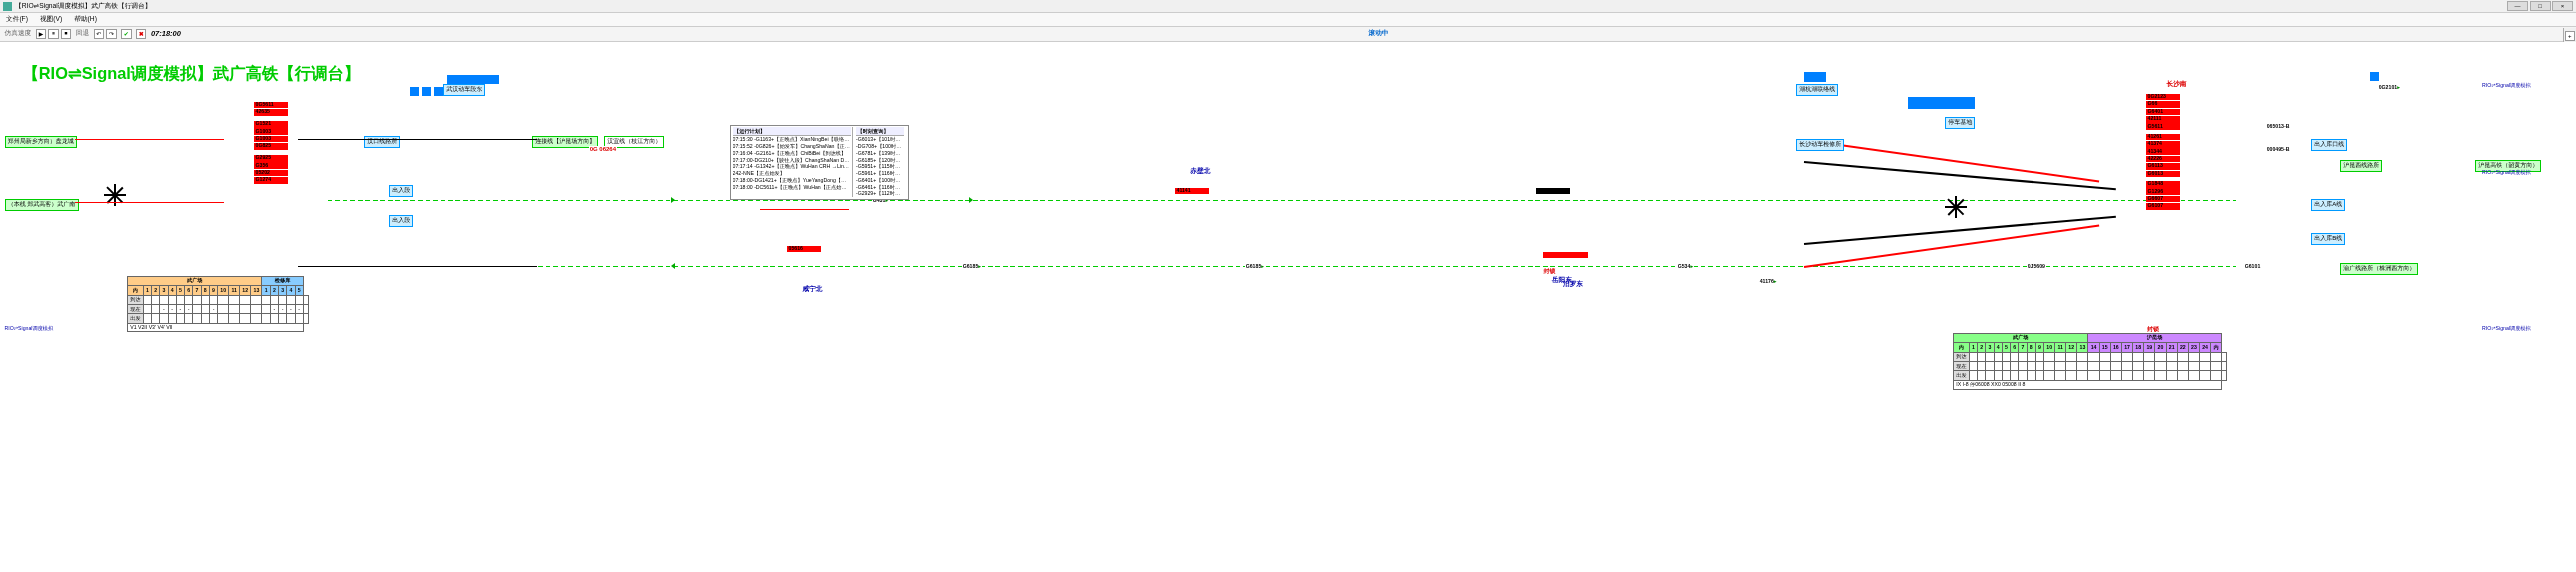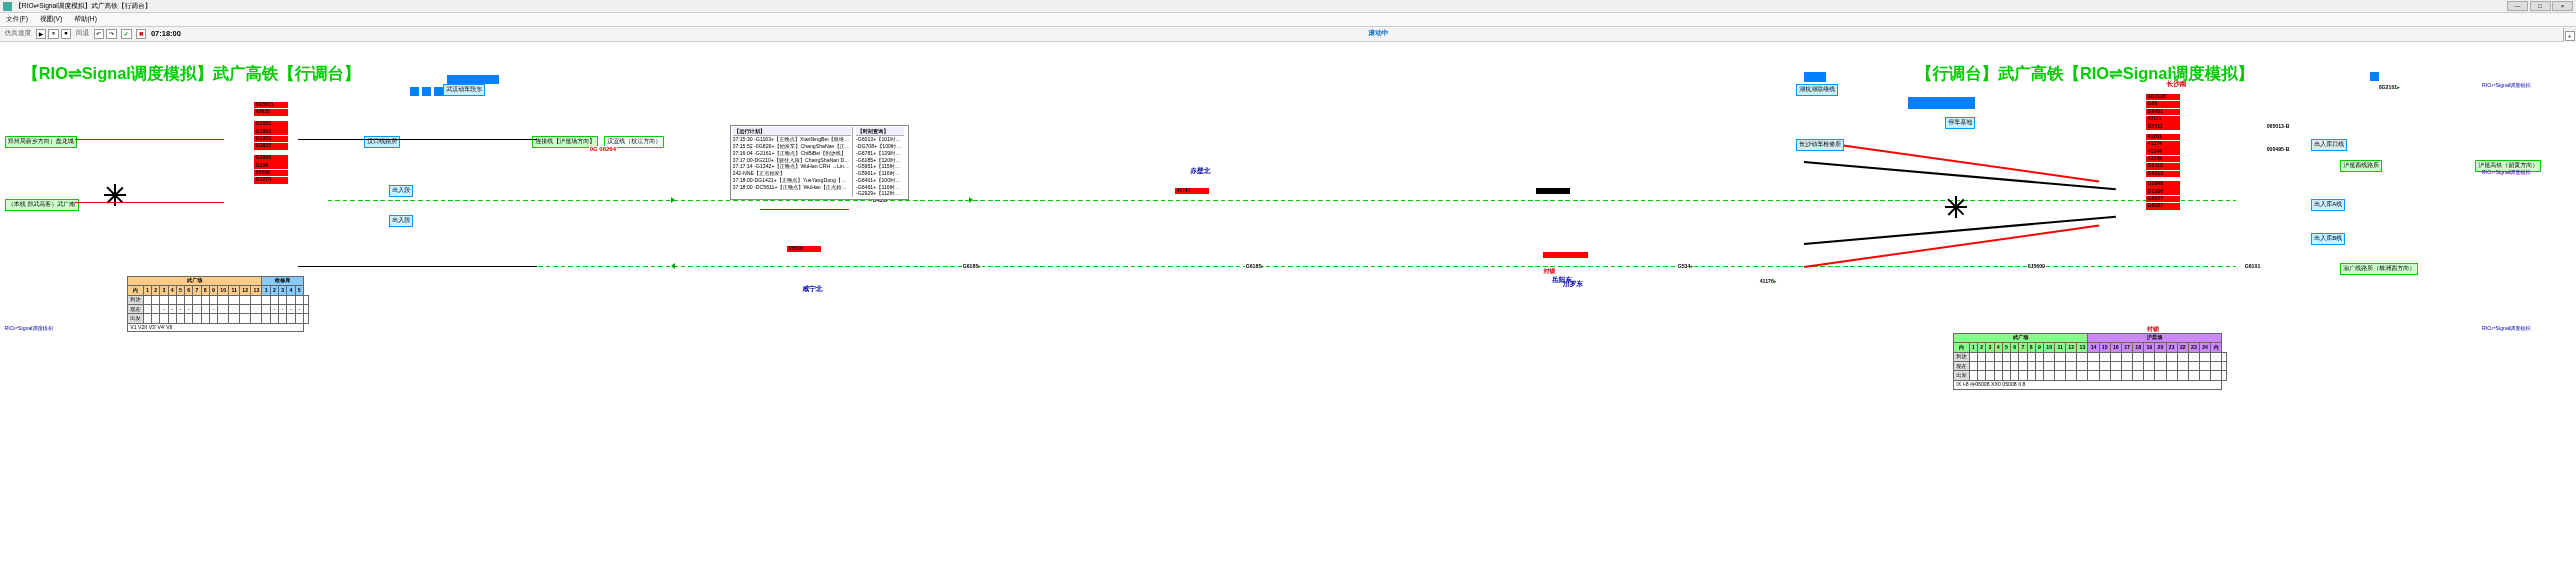--- a/index.html
+++ b/index.html
@@ -15,21 +15,21 @@
 .menubar { height: 13.4px; background: #f8f8f8; border-bottom: 0.7px solid #ccc; display: flex; align-items: center; padding: 0 3px; gap: 6px; font-size: 6.7px; }
 .menubar .menu-item { cursor: pointer; padding: 0 3px; }
 
 
 .toolbar { height: 15px; background: #f4f4f4; border-bottom: 0.7px solid #ccc; display: flex; align-items: center; padding: 0 4.5px; gap: 4.5px; font-size: 6.7px; }
 .toolbar .tb-group { display: flex; align-items: center; gap: 2.2px; }
 .toolbar .tb-label { color: #666; }
 .toolbar .tb-btn { width: 10.4px; height: 10.4px; border: 0.7px solid #999; background: #fff; cursor: pointer; display:flex;align-items:center;justify-content:center;font-size:6px; }
 .toolbar .tb-red { color: #d00; font-weight: bold; }
 .toolbar .tb-check { color: #0a0; }
-.toolbar .clock { font-weight: bold; font-size: 7.5px; }
+.toolbar .clock { font-weight: bold; font-size: 7.5px; font-style: italic; }
 .toolbar .scroll-status { margin: 0 auto; color: #06c; font-weight: bold; }
 
 
 .canvas { position: relative; width: 2576px; height: 516px; background: #fff; }
 
 
 .seg { position: absolute; height: 1.5px; }
 .seg.red { background: #ff0000; }
 .seg.black { background: #000; }
 .seg.green-dash { height:1.5px; background-image: repeating-linear-gradient(90deg,#0c0 0 4.5px,transparent 4.5px 7.5px);}
@@ -142,21 +142,20 @@
   <div class="st-btn">○</div>
   <div class="st-btn">△</div>
   <div class="st-btn">▽</div>
   <div class="st-btn">◁</div>
   <div class="st-btn">▷</div>
 </div>
 
 <div class="canvas">
 
   <div class="big-title" style="left:22.4px;top:21px;">【RIO⇌Signal调度模拟】武广高铁【行调台】</div>
-  <div class="big-title" style="left:1916px;top:21px;">【行调台】武广高铁【RIO⇌Signal调度模拟】</div>
 
   <div class="conn-label green" style="left:4.5px; top:94px;">郑州局新乡方向）盘龙城</div>
   <div class="conn-label blue" style="left:364px; top:94px;">汉口线路所</div>
   <div class="conn-label blue" style="left:443px; top:42px;">武汉动车段东</div>
   <div class="conn-label green" style="left:4.5px; top:157px;">（本线 郑武高客）武广南</div>
   <div class="conn-label blue" style="left:389px; top:143px;">出入段</div>
   <div class="conn-label blue" style="left:389px; top:173px;">出入段</div>
   <div class="conn-label green" style="left:532px; top:94px;">连接线【沪昆场方向】</div>
   <div class="conn-label" style="left:604px; top:94px;">汉宜线（枝江方向）</div>
   <div class="train-tag" style="left:589px; top:104px;font-size:6px;font-weight:bold;color:#d00">0G 06264</div>

